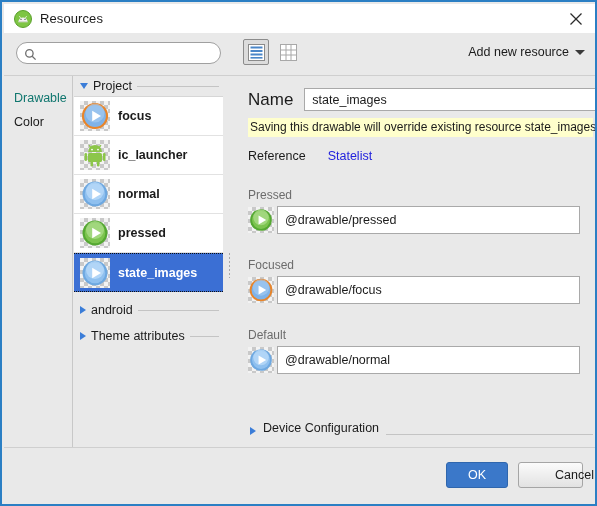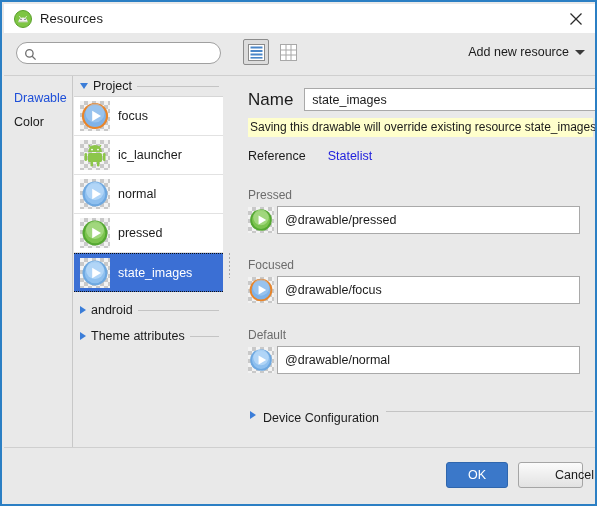--- a/index.html
+++ b/index.html
@@ -146,21 +146,21 @@
     box-sizing: border-box;
     padding-top: 10px;
   }
   .cat-item {
     font-size: 12.5px;
     padding: 5px 0 5px 10px;
     cursor: pointer;
     color: #1b1b1b;
     white-space: nowrap;
   }
-  .cat-item.selected { color: #1d4ed8; }
+  .cat-item.selected { color: #0f766e; }
 
   
   .tree-panel {
     position: absolute;
     left: 70px; top: 0;
     width: 149px; height: 377px;
     background: #e9e9e9;
     box-sizing: border-box;
   }
   .tree-group {
@@ -216,20 +216,21 @@
     background: #3b6fd4;
     border: 1px dotted #101010;
     border-left: 0;
     border-right: 0;
   }
   .tree-row.selected .tree-label { color: #ffffff; }
   .tree-label {
     font-size: 12.5px;
     color: #1b1b1b;
     white-space: nowrap;
+    font-weight: bold;
   }
 
   
   .thumb {
     width: 30px; height: 30px;
     flex: 0 0 auto;
     position: relative;
     background-image:
       linear-gradient(45deg, #c9c9c9 25%, transparent 25%, transparent 75%, #c9c9c9 75%),
       linear-gradient(45deg, #c9c9c9 25%, transparent 25%, transparent 75%, #c9c9c9 75%);
@@ -326,24 +327,24 @@
     align-items: center;
     gap: 3px;
   }
   .state-row .text-input { width: 303px; height: 28px; }
   #sec-pressed { top: 112px; }
   #sec-focused { top: 182px; }
   #sec-default { top: 252px; }
 
   .device-config {
     position: absolute;
-    left: 14px; top: 335px;
+    left: 14px; top: 345px;
     width: 345px;
     display: flex;
-    align-items: flex-start;
+    align-items: flex-end;
     gap: 7px;
     cursor: pointer;
   }
   .device-config .dc-label {
     font-size: 12.5px;
     color: #1b1b1b;
     white-space: nowrap;
   }
   .device-config .rule {
     flex: 1;

